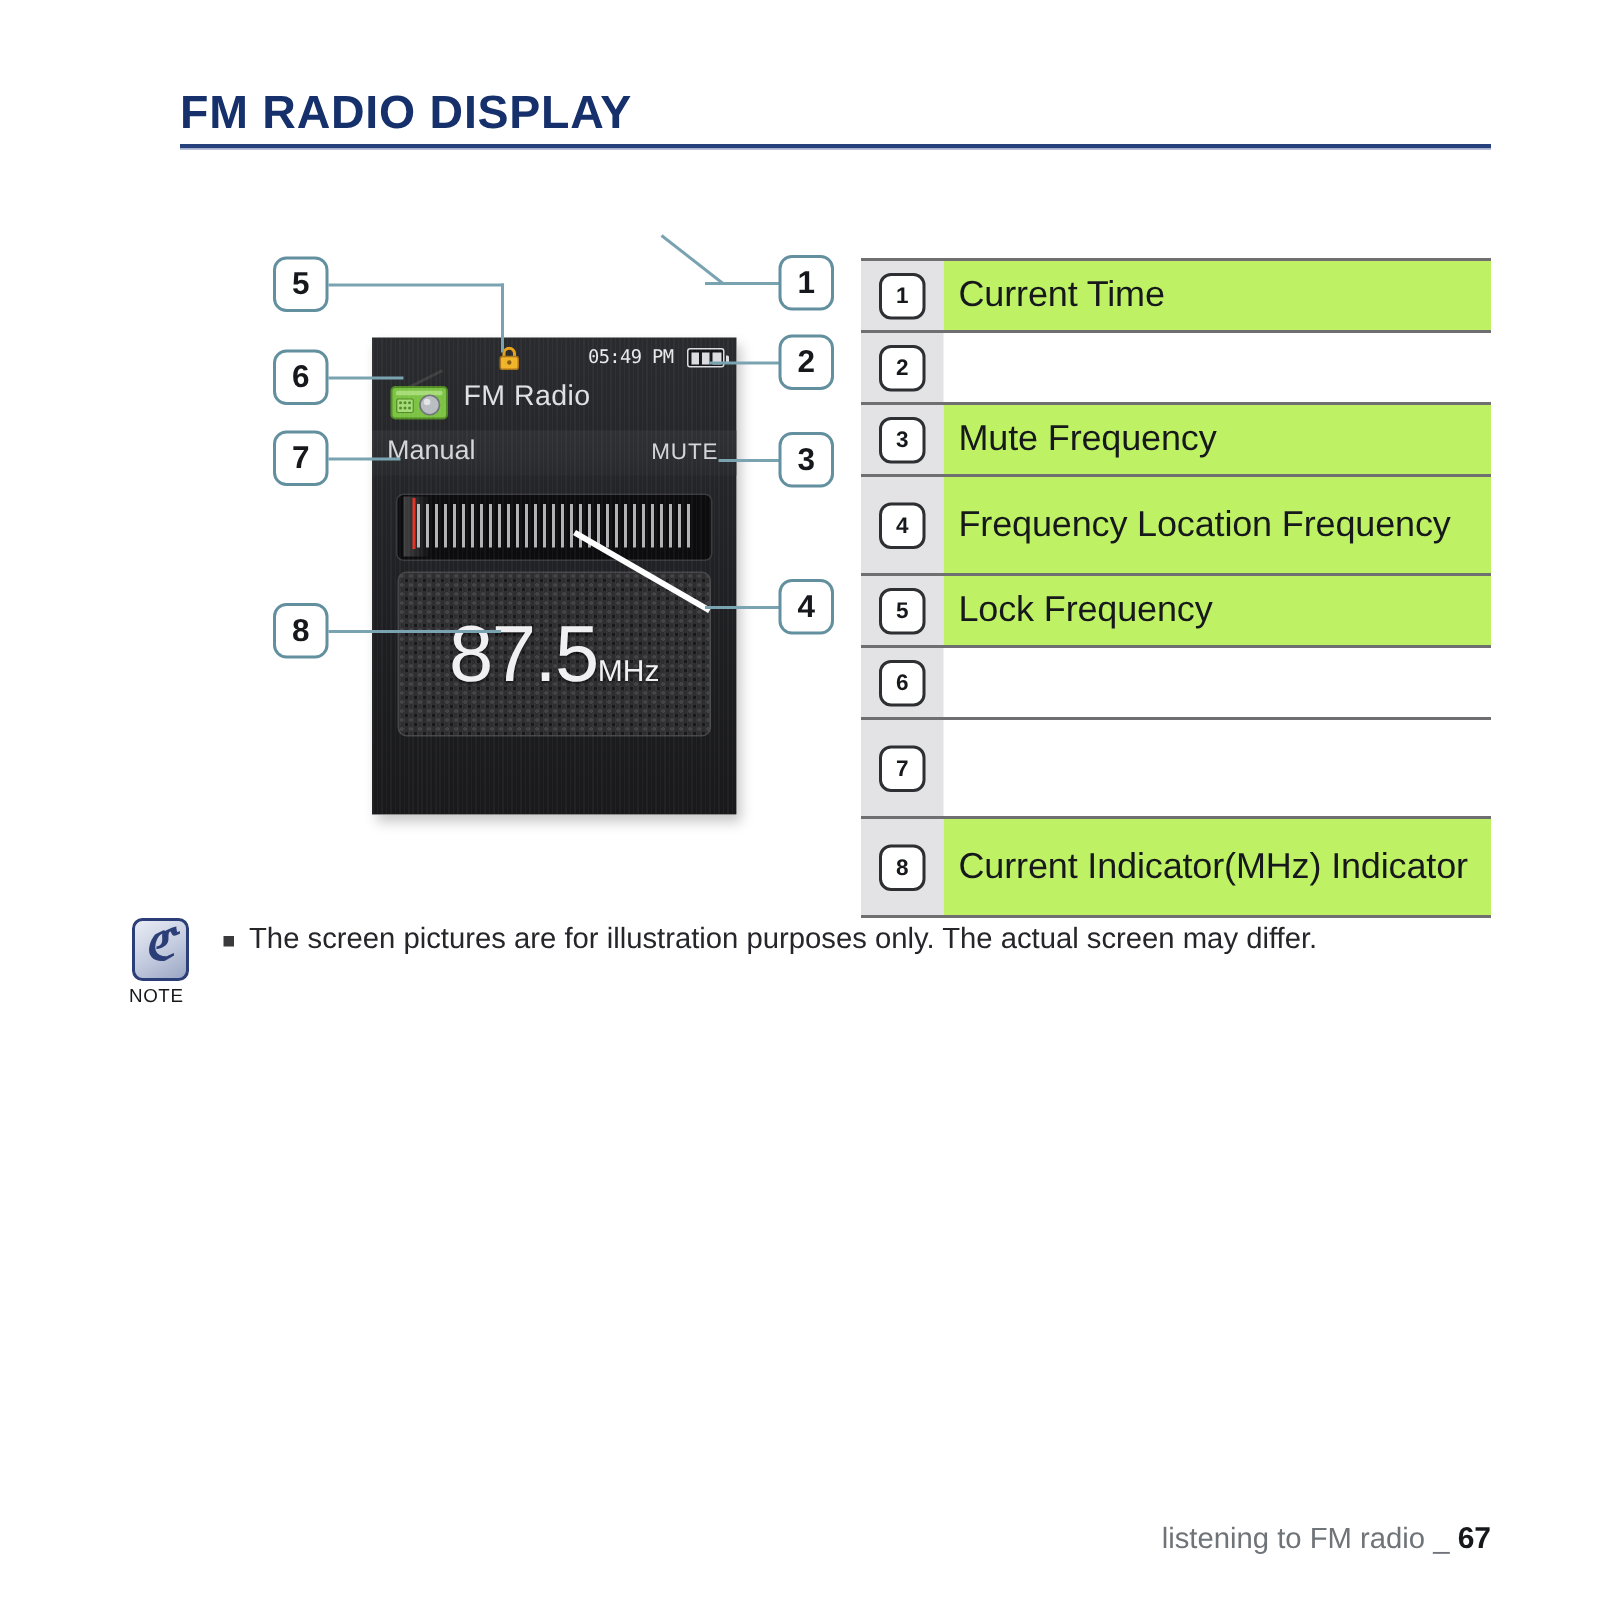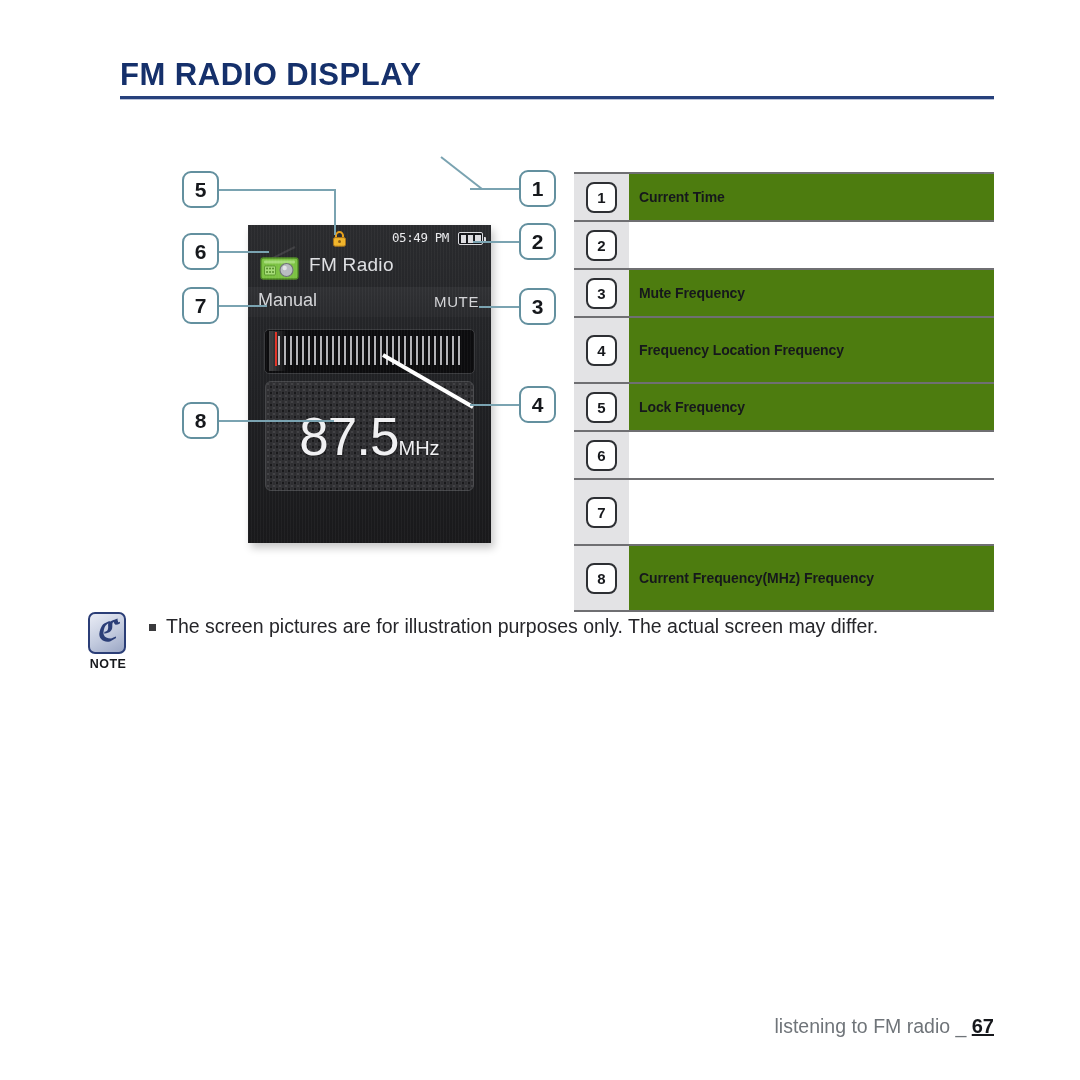--- a/index.html
+++ b/index.html
@@ -151,61 +151,61 @@
     width:55px;flex:none;background:#e3e3e5;
     display:flex;align-items:center;justify-content:center;
   }
   .lnum{
     width:31px;height:31px;border:2px solid #2d2f33;border-radius:8px;
     background:#ffffff;box-sizing:border-box;
     display:flex;align-items:center;justify-content:center;
     font-size:15px;font-weight:bold;color:#16181c;
   }
   .lrow .txtcell{
-    flex:1;background:#4d7c0f;
+    flex:1;background:#bef264;
     display:flex;align-items:center;
     padding:4px 0 4px 10px;
-    font-size:14px;font-weight:bold;color:#16181c;
+    font-size:24px;font-weight:normal;color:#16181c;
     line-height:1.2;
     letter-spacing:-.1px;
   }
   .lrow.two{min-height:64px;}
 
   
   .note-wrap{position:absolute;left:88px;top:612px;width:910px;}
   .note-icon{
     position:absolute;left:0;top:0;width:38px;height:42px;
     border:2.5px solid #2b3e77;border-radius:7px;
     background:linear-gradient(150deg,#e9ecf5 0%,#c2cade 55%,#9aa6c4 100%);
     box-sizing:border-box;
     overflow:hidden;
   }
   .note-glyph{
     position:absolute;left:6px;top:2px;
     font-size:30px;color:#2b3e77;font-family:"Liberation Serif", serif;
     font-style:italic;font-weight:bold;line-height:1;
   }
   .note-label{
-    position:absolute;left:-2px;top:45px;width:44px;text-align:center;
-    font-size:12.5px;font-weight:bold;color:#16181c;letter-spacing:.4px;
+    position:absolute;left:-2px;top:45px;width:44px;text-align:left;
+    font-size:12.5px;font-weight:normal;color:#16181c;letter-spacing:.4px;
   }
   .note-bullet{
     position:absolute;left:61px;top:12px;width:7px;height:7px;background:#3a3a3c;
   }
   .note-text{
     position:absolute;left:78px;top:2px;right:0;
     font-size:19.5px;color:#26262a;line-height:1.3;
   }
 
   
   .footer{
     position:absolute;right:86px;bottom:42px;
     font-size:19.5px;color:#6f7479;white-space:nowrap;
   }
-  .footer b{color:#16181c;font-size:20px;text-decoration:underline;}
+  .footer b{color:#16181c;font-size:20px;}
 </style>
 </head>
 <body>
 
 <div class="page-title">FM RADIO DISPLAY</div>
 <div class="title-rule"></div>
 <div class="title-rule-soft"></div>
 
 <div class="lead" style="left:219px;top:189px;width:117px;height:2px;"></div>
 <div class="lead" style="left:334px;top:189px;width:2px;height:46px;"></div>
@@ -343,21 +343,21 @@
   </div>
   <div class="lrow two">
     <div class="numcell">
         <div class="lnum">7</div>
       </div>
   </div>
   <div class="lrow two">
     <div class="numcell">
         <div class="lnum">8</div>
       </div>
-    <div class="txtcell">Current Frequency(MHz) Frequency</div>
+    <div class="txtcell">Current Indicator(MHz) Indicator</div>
   </div>
 </div>
 
 <div class="note-wrap">
   <div class="note-icon">
     <span class="note-glyph">ℭ</span>
   </div>
   <div class="note-label">NOTE</div>
   <div class="note-bullet"></div>
   <div class="note-text">The screen pictures are for illustration purposes only. The actual screen may differ.</div>

